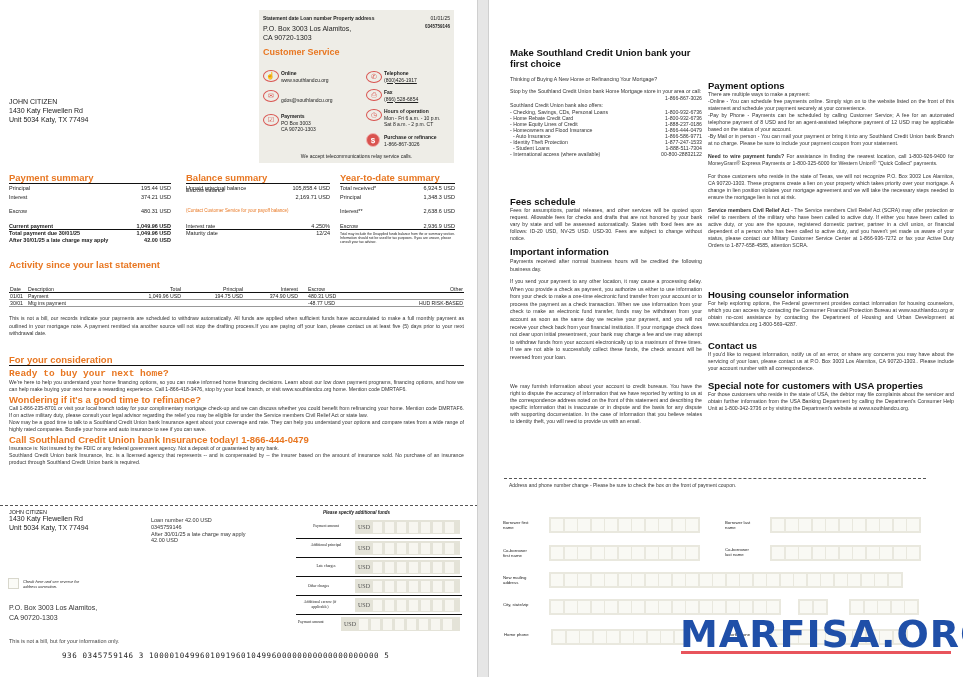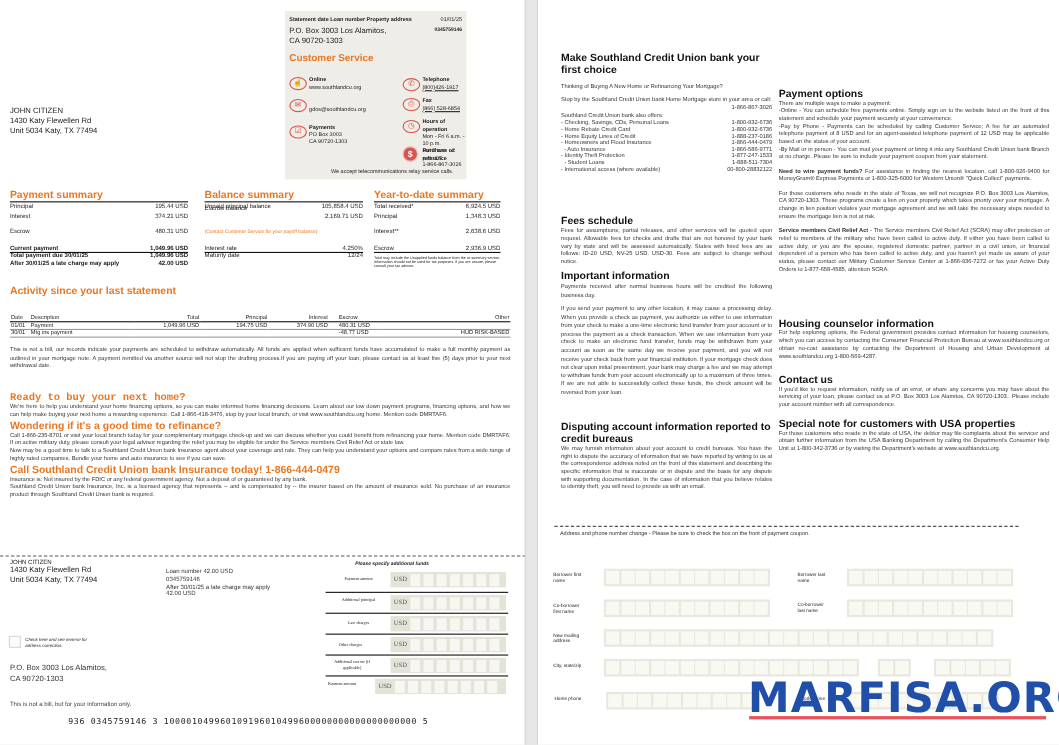--- a/index.html
+++ b/index.html
@@ -16,21 +16,21 @@
 
   
   .logo { left: 16px; top: 16px; width: 112px; height: 32px; }
   .logo-word { position: absolute; left: 0; top: 0; font-size: 21px; font-weight: bold; color: #1a8bbf; letter-spacing: -0.5px; }
   .logo-sub { position: absolute; left: 32px; top: 23px; font-size: 6px; letter-spacing: 2.4px; color: #1a8bbf; }
   .logo-mark { position: absolute; left: 96px; top: 1px; width: 32px; height: 31px; display: flex; }
   .logo-mark .b { width: 16px; background: #1a8bbf; }
   .logo-mark .o { width: 16px; background: #ef7d22; }
 
   
-  .service { left: 259px; top: 10px; width: 165px; height: 153px; background: #eeede7; }
+  .service { left: 259px; top: 10px; width: 195px; height: 153px; background: #eeede7; }
   .svc-icon { width: 16px; height: 12px; border: 1.2px solid #d9534f; border-radius: 50%; color: #d9534f; font-size: 7px; text-align: center; line-height: 10px; }
   .svc-dollar { width: 14px; height: 14px; border-radius: 50%; background: #d9534f; color: #fff; font-size: 8px; font-weight: bold; text-align: center; line-height: 14px; border: 1.5px solid #f2b4b2; }
 
   .section-title { font-size: 9.5px; font-weight: bold; color: #e87722; }
   .rule { border-bottom: 1.2px solid #111; }
   .row { display: flex; justify-content: space-between; font-size: 5.5px; line-height: 6.5px; }
 
   table.activity { border-collapse: collapse; width: 455px; font-size: 5.2px; }
   table.activity th { font-weight: normal; text-align: left; border-bottom: 1px solid #111; padding: 0 1px; }
   table.activity td { padding: 0 1px; border-bottom: 0.5px solid #999; }
@@ -210,20 +210,21 @@
       </tr>
     </tbody>
       </table>
   </div>
 
   <div class="abs" style="left:9px;top:313px;width:455px;">
     <div class="para" style="margin-top:2px;font-size:5.2px;line-height:7.5px;">This is not a bill, our records indicate your payments are scheduled to withdraw automatically. All funds are applied when sufficient funds have accumulated to make a full monthly payment as outlined in your mortgage note. A payment remitted via another source will not stop the drafting process.If you are paying off your loan, please contact us at least five (5) days prior to your next withdrawal date.</div>
   </div>
 
   <div class="abs" style="left:9px;top:354px;width:455px;">
+    <div class="section-title rule">For your consideration</div>
     <div class="section-title" style="margin-top:2px;font-family:Liberation Mono, monospace;">Ready to buy your next home?</div>
     <div class="para" style="font-size:5.2px;line-height:7.3px;">We're here to help you understand your home financing options, so you can make informed home financing decisions. Learn about our low down payment programs, financing options, and how we can help make buying your next home a rewarding experience. Call 1-866-418-3476, stop by your local branch, or visit www.southlandcu.org home. Mention code DMRTAF6.</div>
     <div class="section-title">Wondering if it's a good time to refinance?</div>
     <div class="para" style="font-size:5.2px;line-height:7.3px;">Call 1-866-235-8701 or visit your local branch today for your complimentary mortgage check-up and we can discuss whether you could benefit from refinancing your home. Mention code DMRTAF6. If on active military duty, please consult your legal advisor regarding the relief you may be eligible for under the Service members Civil Relief Act or state law.</div>
     <div class="para" style="font-size:5.2px;line-height:7.3px;">Now may be a good time to talk to a Southland Credit Union bank Insurance agent about your coverage and rate. They can help you understand your options and compare rates from a wide range of highly rated companies. Bundle your home and auto insurance to see if you can save.</div>
     <div class="section-title">Call Southland Credit Union bank Insurance today! 1-866-444-0479</div>
     <div class="para" style="font-size:5.2px;line-height:7.3px;">Insurance is: Not insured by the FDIC or any federal government agency. Not a deposit of or guaranteed by any bank.</div>
     <div class="para" style="font-size:5.2px;line-height:7.3px;">Southland Credit Union bank Insurance, Inc. is a licensed agency that represents -- and is compensated by -- the insurer based on the amount of insurance sold. No purchase of an insurance product through Southland Credit Union bank is required.</div>
   </div>
 
@@ -386,21 +387,20 @@
     <div class="p2">Fees for assumptions, partial releases, and other services will be quoted upon request. Allowable fees for checks and drafts that are not honored by your bank vary by state and will be assessed automatically. States with fixed fees are as follows: ID-20 USD, NV-25 USD. USD-30. Fees are subject to change without notice.</div>
   </div>
 
   <div class="abs" style="left:21px;top:246px;width:192px;">
     <div class="h2">Important information</div>
     <div class="p2" style="margin-top:1px;line-height:7.5px;">Payments received after normal business hours will be credited the following business day.</div>
     <div class="p2" style="margin-top:5px;line-height:7.6px;">If you send your payment to any other location, it may cause a processing delay. When you provide a check as payment, you authorize us either to use information from your check to make a one-time electronic fund transfer from your account or to process the payment as a check transaction. When we use information from your check to make an electronic fund transfer, funds may be withdrawn from your account as soon as the same day we receive your payment, and you will not receive your check back from your financial institution. If your mortgage check does not clear upon initial presentment, your bank may charge a fee and we may attempt to withdraw funds from your account electronically up to a maximum of three times. If we are not able to successfully collect these funds, the check amount will be reversed from your loan.</div>
   </div>
 
   <div class="abs" style="left:21px;top:383px;width:192px;">
-    <div class="h2" style="font-weight:bold;">Disputing account information reported to credit bureaus</div>
     <div class="p2">We may furnish information about your account to credit bureaus. You have the right to dispute the accuracy of information that we have reported by writing to us at the correspondence address noted on the front of this statement and describing the specific information that is inaccurate or in dispute and the basis for any dispute with supporting documentation. In the case of information that you believe relates to identity theft, you will need to provide us with an email.</div>
   </div>
 
 
   <div class="abs" style="left:219px;top:80px;width:246px;">
     <div class="h2">Payment options</div>
     <div class="p2">There are multiple ways to make a payment:</div>
     <div class="p2">-Online - You can schedule free payments online. Simply sign on to the website listed on the front of this statement and schedule your payment securely at your convenience.</div>
     <div class="p2">-Pay by Phone - Payments can be scheduled by calling Customer Service; A fee for an automated telephone payment of 8 USD and for an agent-assisted telephone payment of 12 USD may be applicable based on the status of your account.</div>
     <div class="p2">-By Mail or in person - You can mail your payment or bring it into any Southland Credit Union bank Branch at no charge. Please be sure to include your payment coupon from your statement.</div>

